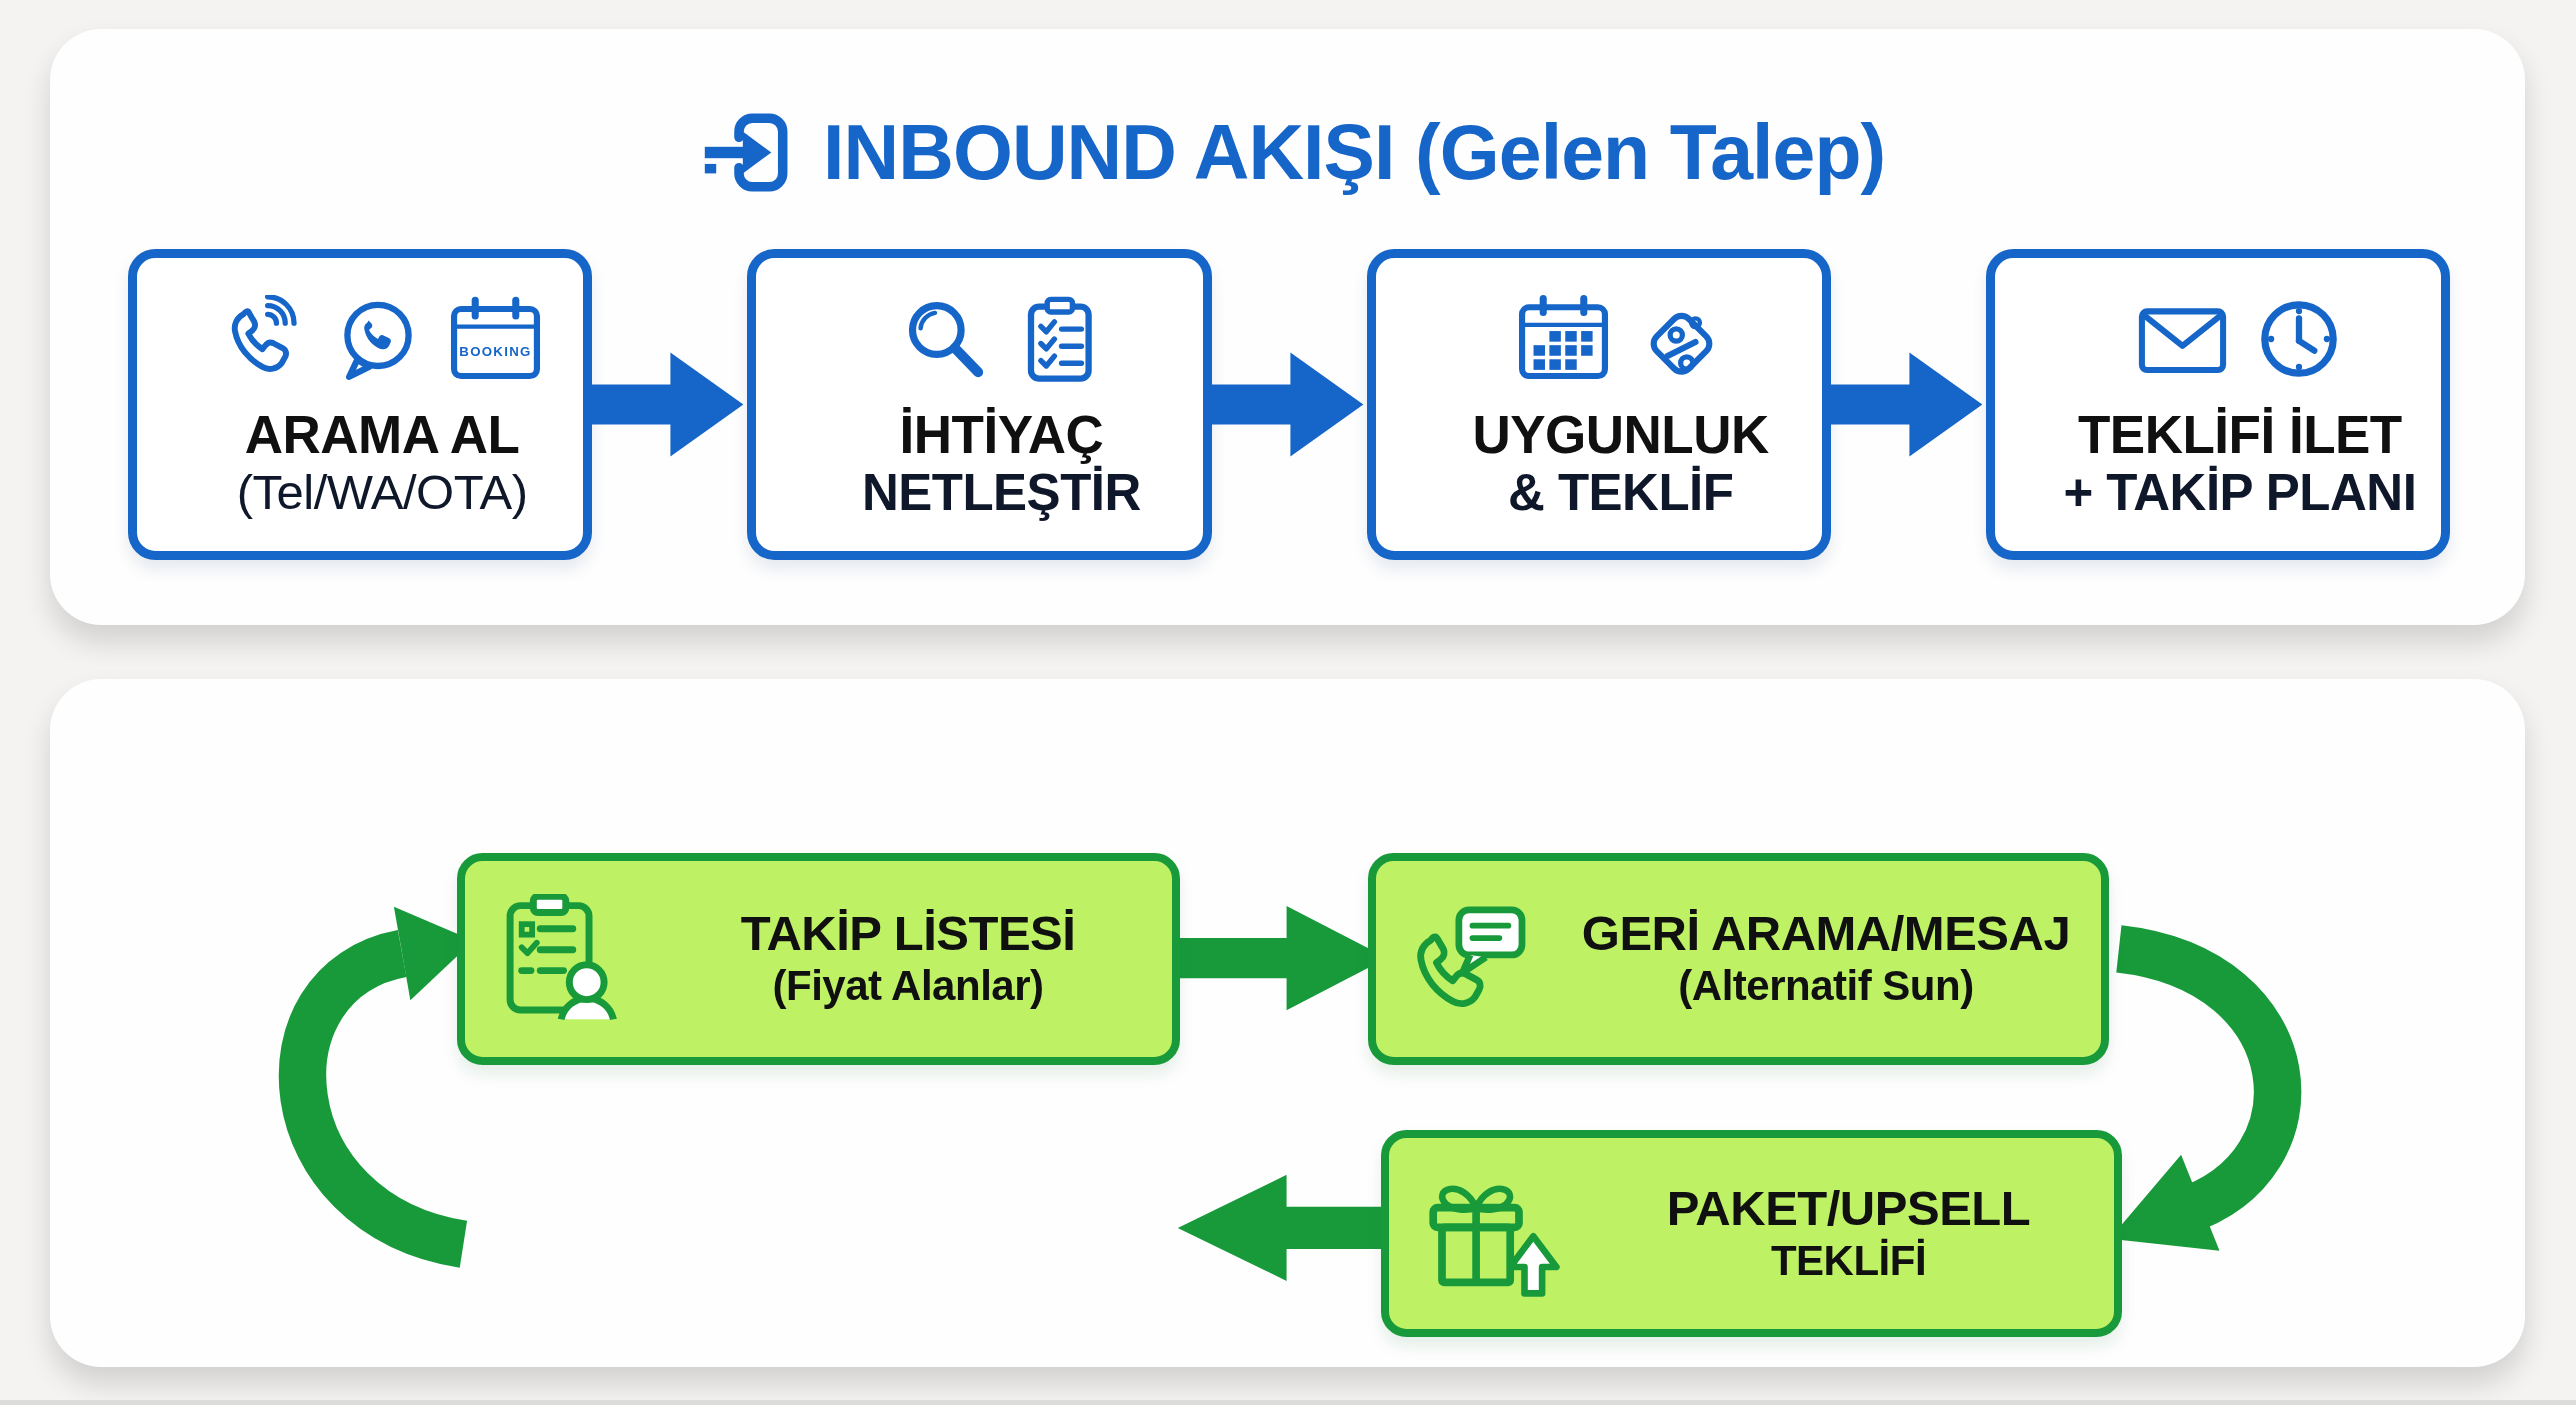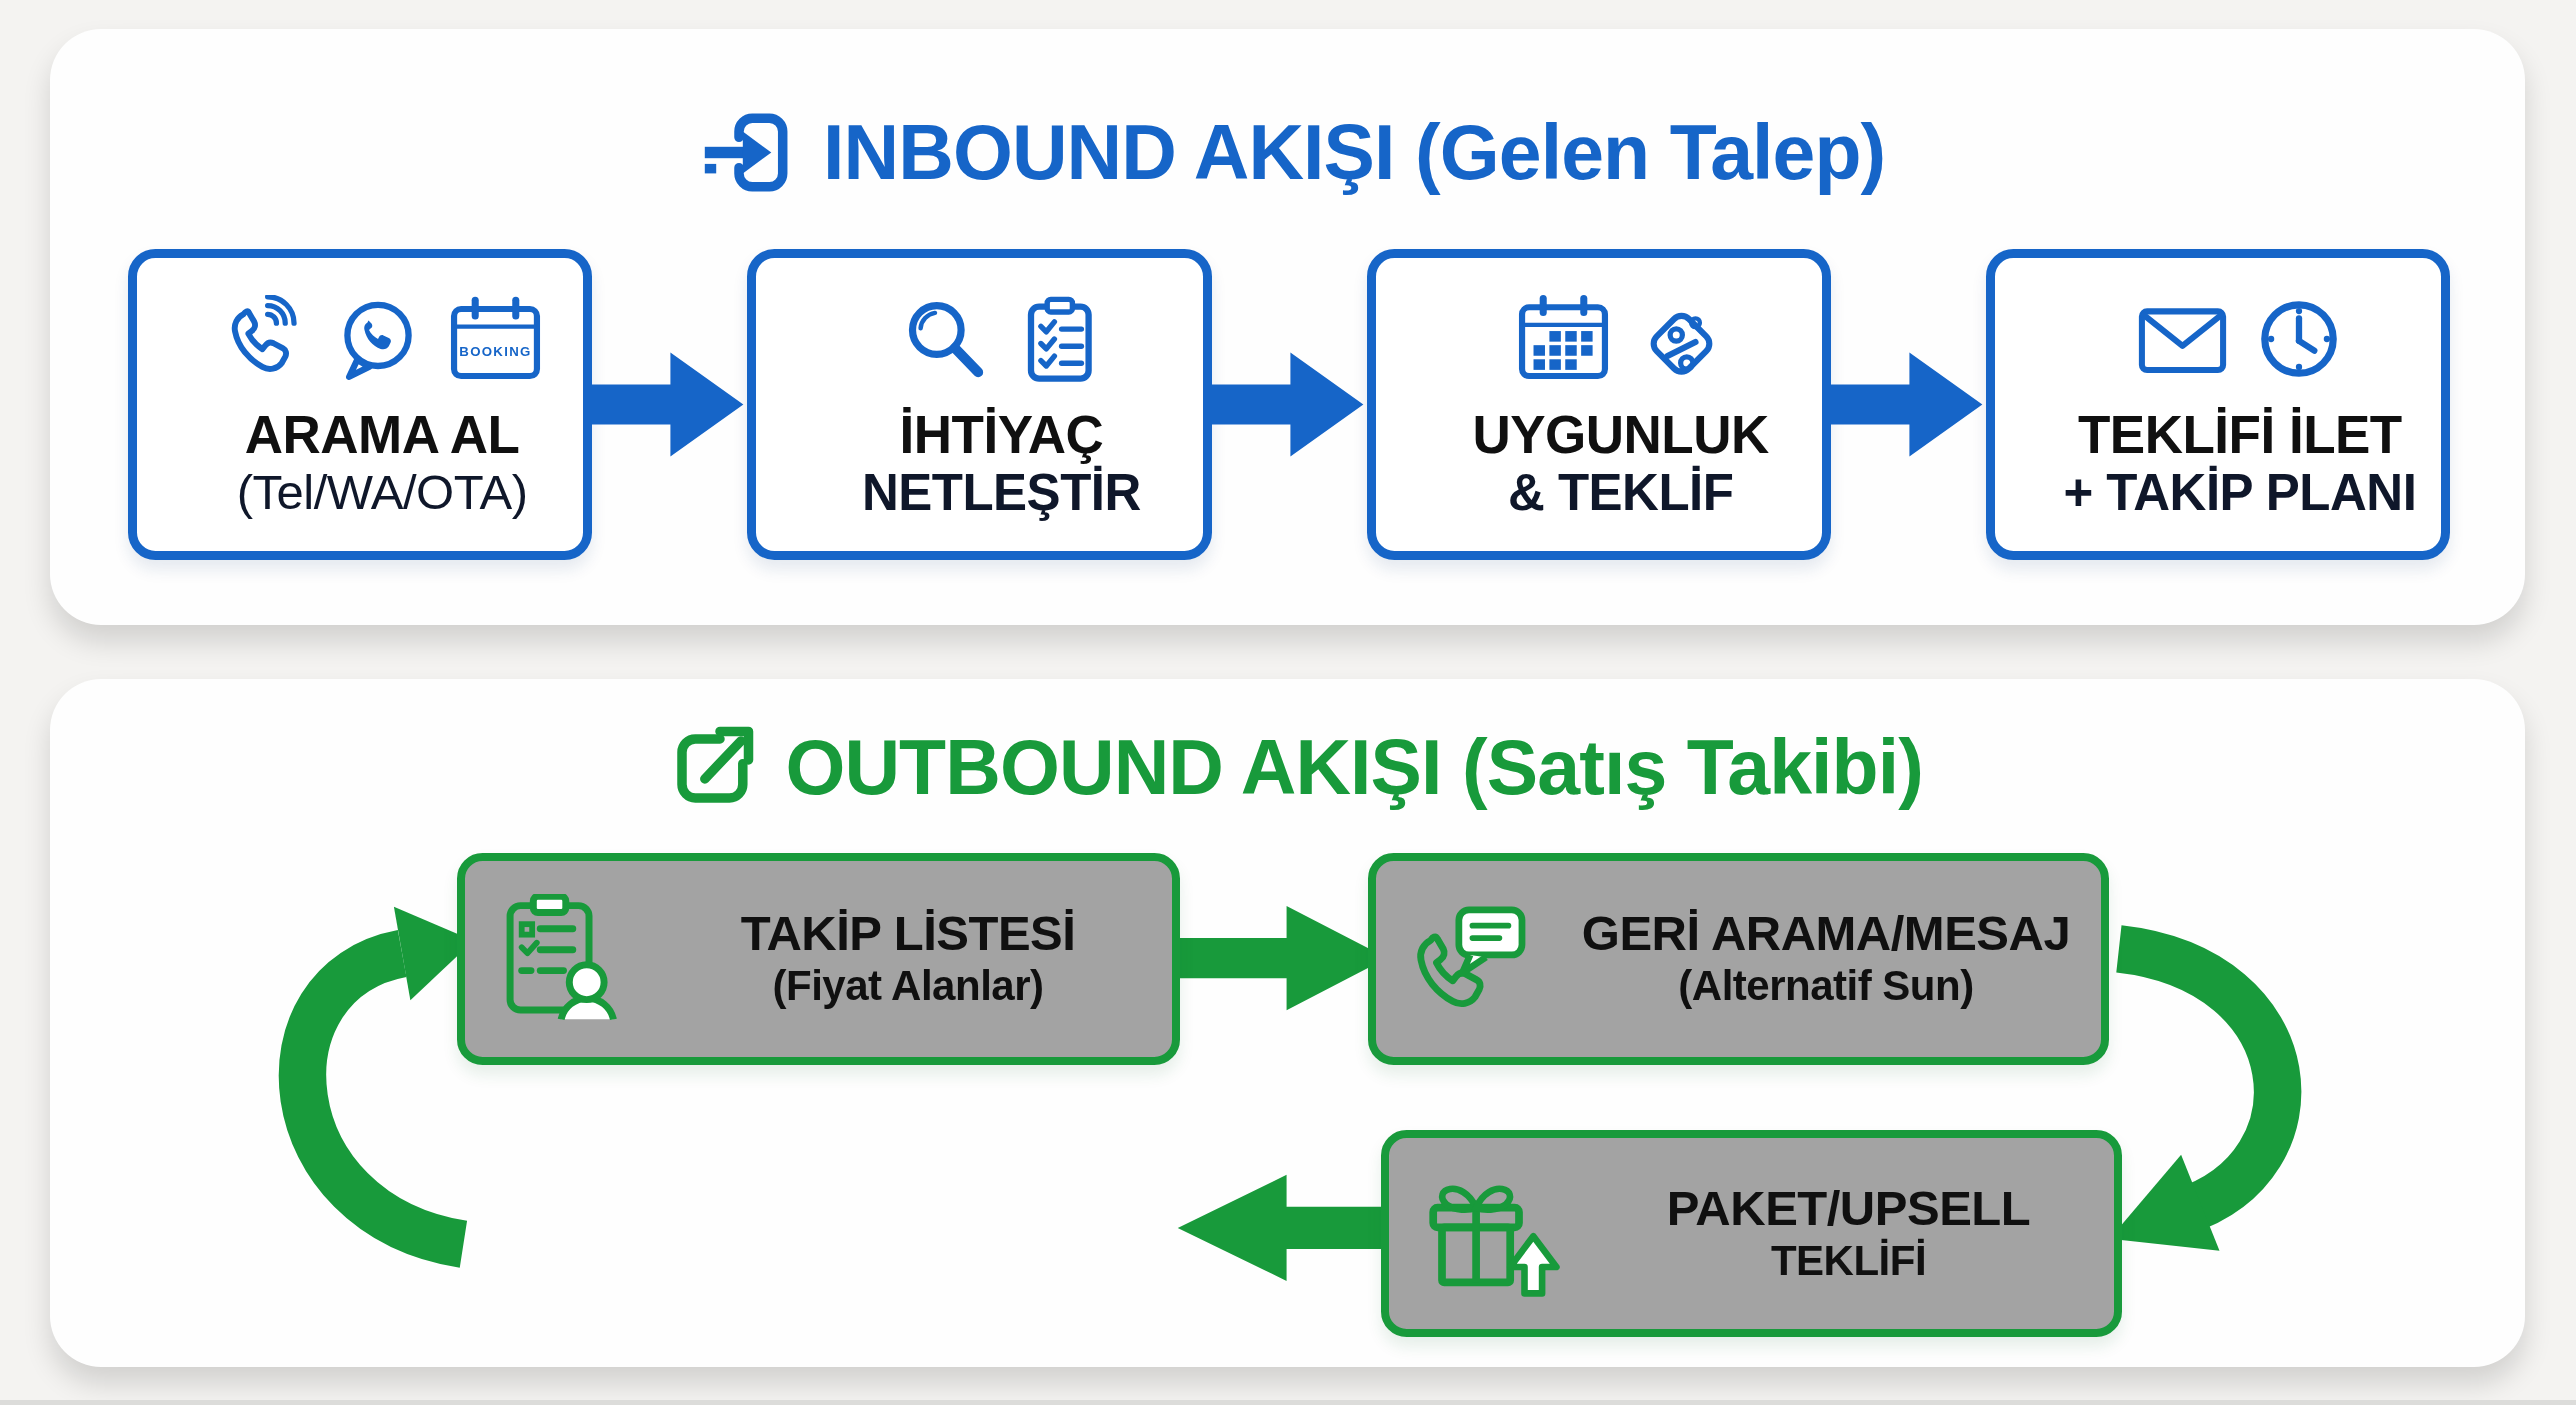--- a/index.html
+++ b/index.html
@@ -53,21 +53,21 @@
   .node .l1{margin-top:20px;font-size:53px;font-weight:700;color:#101010;letter-spacing:-0.5px;line-height:1.1;white-space:nowrap;}
   .node .l2{font-size:51px;font-weight:700;color:#0f172a;letter-spacing:-0.5px;line-height:1.15;white-space:nowrap;}
   .node .l2.paren{font-weight:500;font-size:49px;}
   .blue-arrow{flex:none;width:155px;height:137px;}
 
   
   .cycle{position:absolute;inset:0;}
   .cycle-svg{position:absolute;left:0;top:0;width:2475px;height:688px;pointer-events:none;}
   .gnode{
     position:absolute;box-sizing:border-box;
-    background:#a3a3a3;border:8.2px solid #189a3b;border-radius:25.6px;
+    background:#bef264;border:8.2px solid #189a3b;border-radius:25.6px;
     box-shadow:0 9.1px 14.6px rgba(20,110,50,0.10);
     display:flex;align-items:center;gap:44px;
     padding:0 24px 0 31px;color:#189a3b;
   }
   .gnode .g-icon{flex:none;}
   .gnode .gtext{flex:1;text-align:center;}
   .gnode .gl1{font-size:49px;font-weight:700;color:#101010;letter-spacing:-0.5px;line-height:1.12;white-space:nowrap;}
   .gnode .gl2{font-size:42px;font-weight:700;color:#101010;letter-spacing:-0.5px;line-height:1.2;white-space:nowrap;}
   #gnode-tl{left:407px;top:174px;width:723px;height:212px;}
   #gnode-tr{left:1318px;top:174px;width:741px;height:212px;}
@@ -230,30 +230,20 @@
         </div>
         <div class="l1">TEKLİFİ İLET</div>
         <div class="l2">+ TAKİP PLANI</div>
       </div>
 
     </div>
   </section>
 
   <section class="panel outbound">
 
-    <div class="panel-title">
-      <span class="t-icon">
-        <svg width="95" height="95" viewBox="0 0 100 100" fill="none" stroke="#189a3b">
-          <path d="M60 20 H34 A14 14 0 0 0 20 34 V68 A14 14 0 0 0 34 82 H70 A14 14 0 0 0 84 68 V46" stroke-width="10" stroke-linecap="round"></path>
-          <path d="M44 62 L82 22" stroke-width="10" stroke-linecap="round"></path>
-          <path d="M60 12 H90 V42" stroke-width="10" stroke-linecap="round" stroke-linejoin="round"></path>
-        </svg>
-      </span>
-      <span class="t-text">OUTBOUND AKIŞI (Satış Takibi)</span>
-    </div>
 
     <div class="cycle">
 
       <svg class="cycle-svg" viewBox="0 0 2706 752">
 
         <polygon points="1225,283 1352,283 1352,248 1462,305 1352,362 1352,327 1225,327" fill="#189a3b"></polygon>
 
         <polygon points="1465,577 1352,577 1352,542 1233,600 1352,658 1352,623 1465,623" fill="#189a3b"></polygon>
 
         <path d="M 452 618 C 240 585, 222 330, 385 300" stroke="#189a3b" stroke-width="52" fill="none"></path>

